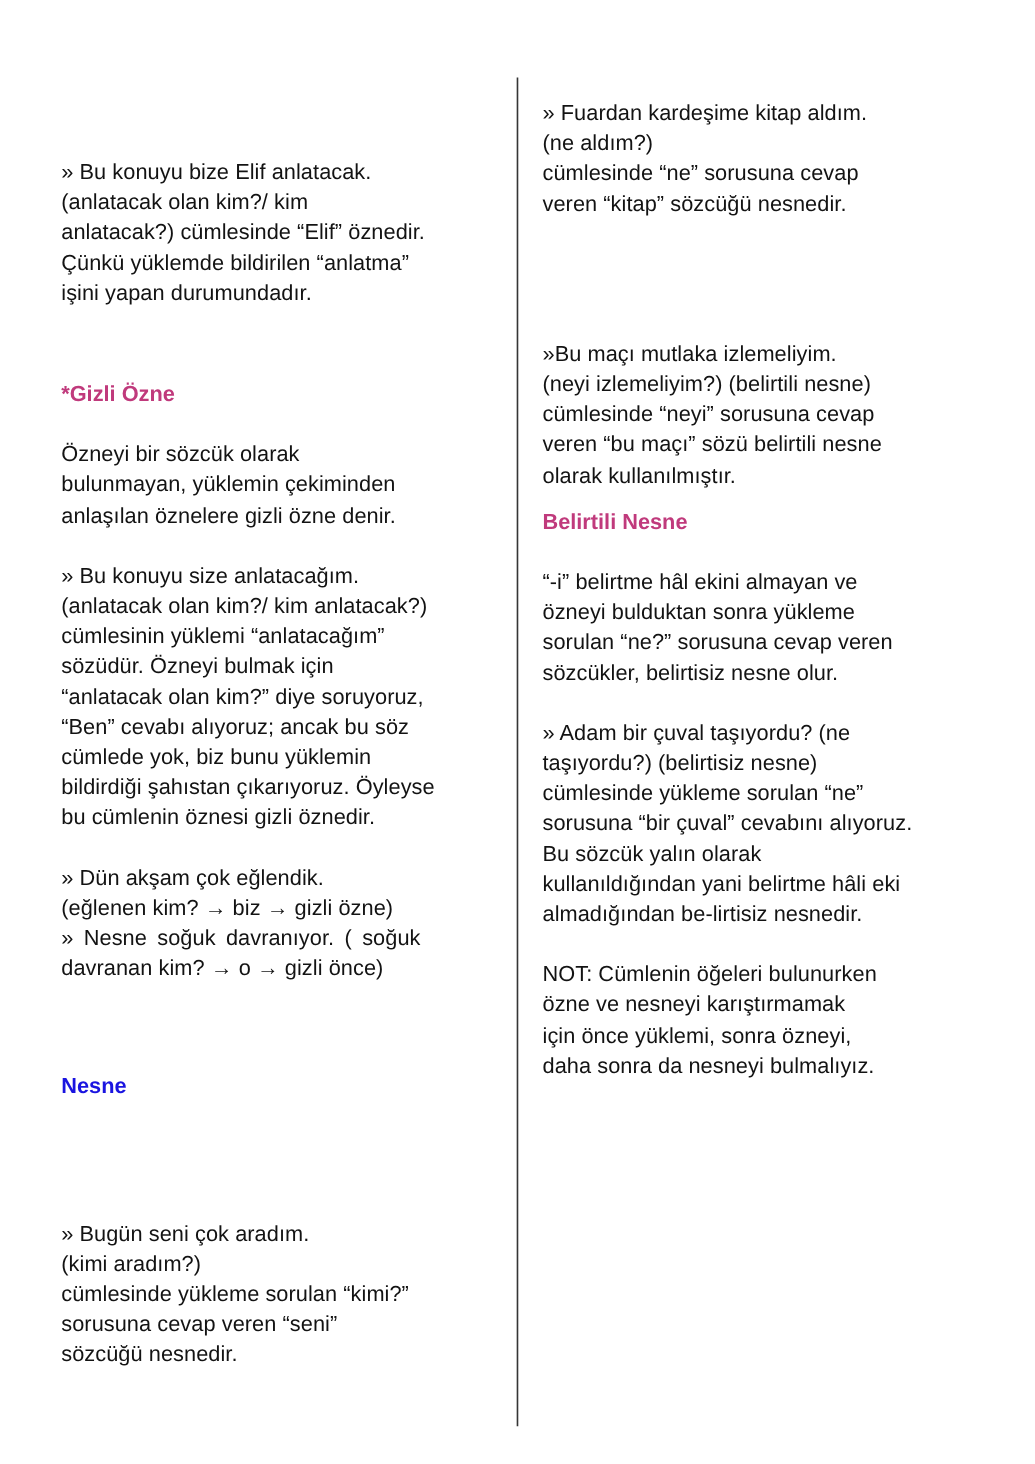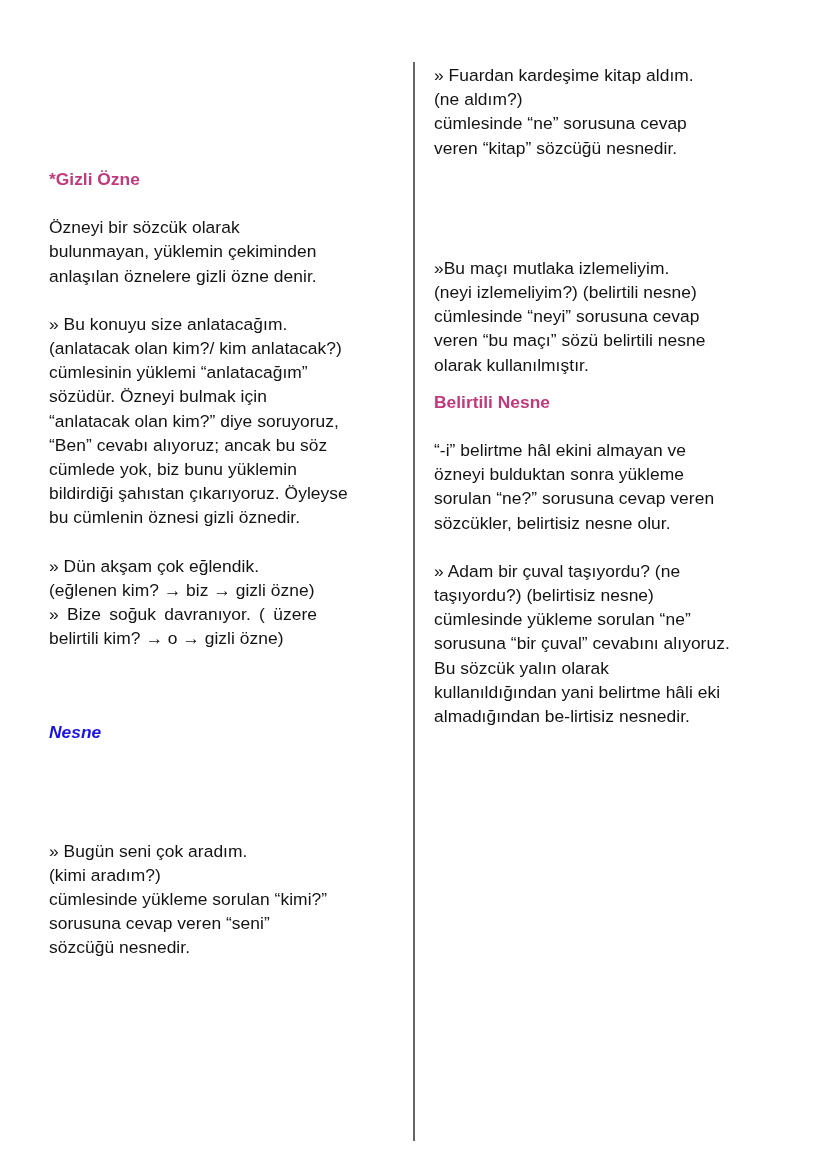--- a/index.html
+++ b/index.html
@@ -33,21 +33,21 @@
     background: linear-gradient(to right, #cfcfcf 0%, #2b2b2b 40%, #4a4a4a 70%, #e2e2e2 100%);
   }
 
   .columns {
     position: absolute;
     inset: 0;
   }
 
   .col {
     position: absolute;
-    top: 1px;
+    top: 16px;
   }
   .col-left {
     left: 49px;
     width: 345px;
   }
   .col-right {
     left: 434px;
     width: 330px;
   }
 
@@ -65,21 +65,20 @@
     font-size: 17.4px;
     line-height: 24.2px;
     font-weight: 700;
   }
   .heading-pink {
     color: #c03a7c;
   }
   .heading-blue {
     color: #1a14e0;
     font-weight: 700;
-    font-style: italic;
   }
 
   
   .gap-sm  { height: 13px; }
   .gap-md  { height: 24px; }
   .gap-xl  { height: 57px; }
   .gap-xxl { height: 70px; }
 
   .wide-space {
     word-spacing: 3.4px;
@@ -94,20 +93,25 @@
 <div class="page">
 
   <div class="column-divider"></div>
 
   <div class="columns">
 
     <div class="col col-left">
 
       <div class="spacer-top-left"></div>
 
+      <p class="para">» Bu konuyu bize Elif anlatacak.
+(anlatacak olan kim?/ kim
+anlatacak?) cümlesinde “Elif” öznedir.
+Çünkü yüklemde bildirilen “anlatma”
+işini yapan durumundadır.</p>
 
       <div class="gap-xl"></div>
 
       <h2 class="heading heading-pink">*Gizli Özne</h2>
 
       <div class="gap-md"></div>
 
       <p class="para">Özneyi bir sözcük olarak
 bulunmayan, yüklemin çekiminden
 anlaşılan öznelere gizli özne denir.</p>
@@ -122,23 +126,23 @@
 “Ben” cevabı alıyoruz; ancak bu söz
 cümlede yok, biz bunu yüklemin
 bildirdiği şahıstan çıkarıyoruz. Öyleyse
 bu cümlenin öznesi gizli öznedir.</p>
 
       <div class="gap-md"></div>
 
       <p class="para">» Dün akşam çok eğlendik.
 (eğlenen kim? → biz → gizli özne)</p>
 
-      <p class="para wide-space">» Bize soğuk davranıyor. ( üzere</p>
-
-      <p class="para">belirtili kim? → o → gizli özne)</p>
+      <p class="para wide-space">» Nesne soğuk davranıyor. ( soğuk</p>
+
+      <p class="para">davranan kim? → o → gizli önce)</p>
 
       <div class="gap-xxl"></div>
 
       <h2 class="heading heading-blue">Nesne</h2>
 
       <div class="gap-md"></div>
 
 
       <div class="gap-xxl"></div>
 
@@ -192,17 +196,21 @@
       <p class="para">» Adam bir çuval taşıyordu? (ne
 taşıyordu?) (belirtisiz nesne)
 cümlesinde yükleme sorulan “ne”
 sorusuna “bir çuval” cevabını alıyoruz.
 Bu sözcük yalın olarak
 kullanıldığından yani belirtme hâli eki
 almadığından be-lirtisiz nesnedir.</p>
 
       <div class="gap-md"></div>
 
+      <p class="para">NOT: Cümlenin öğeleri bulunurken
+özne ve nesneyi karıştırmamak
+için önce yüklemi, sonra özneyi,
+daha sonra da nesneyi bulmalıyız.</p>
 
     </div>
 
   </div>
 </div>
 
 </body></html>

